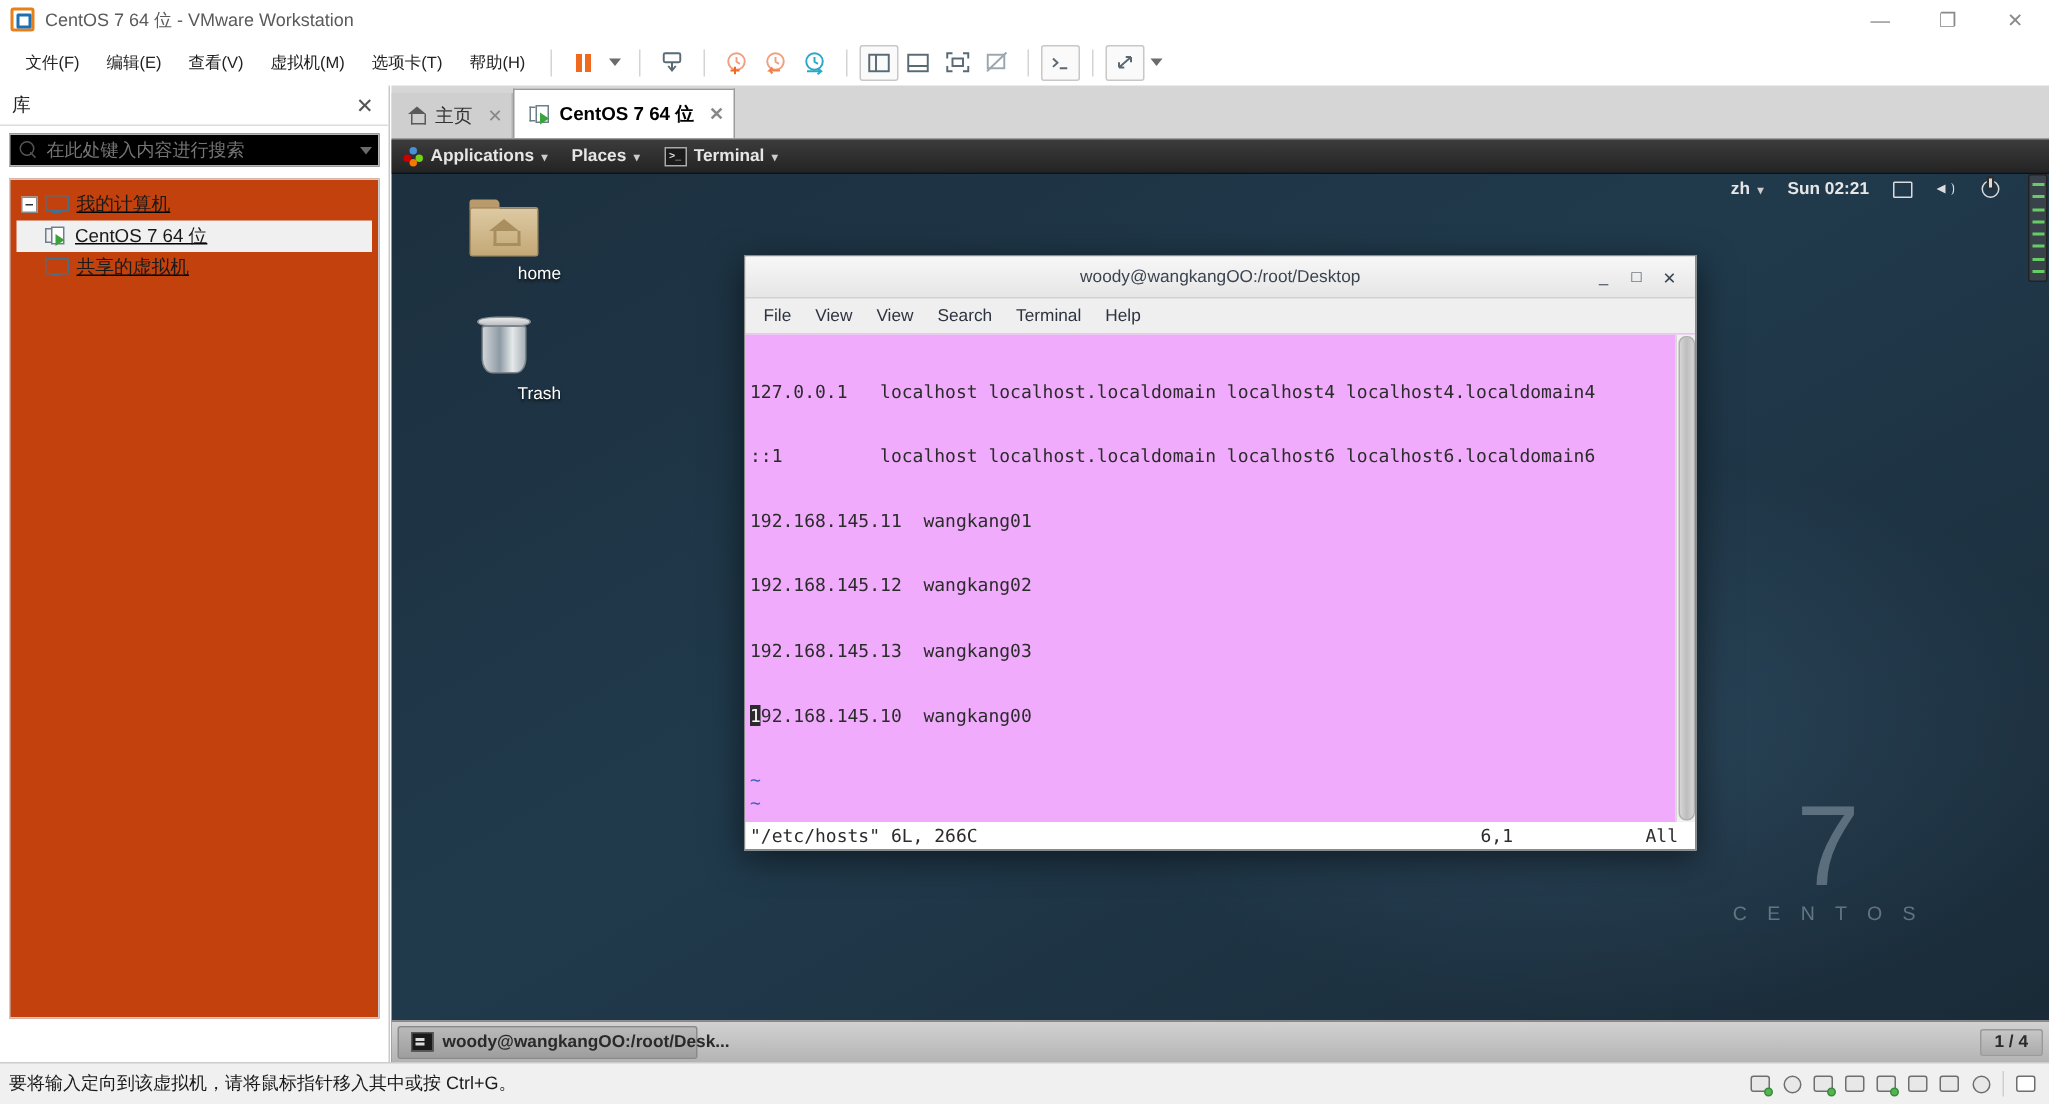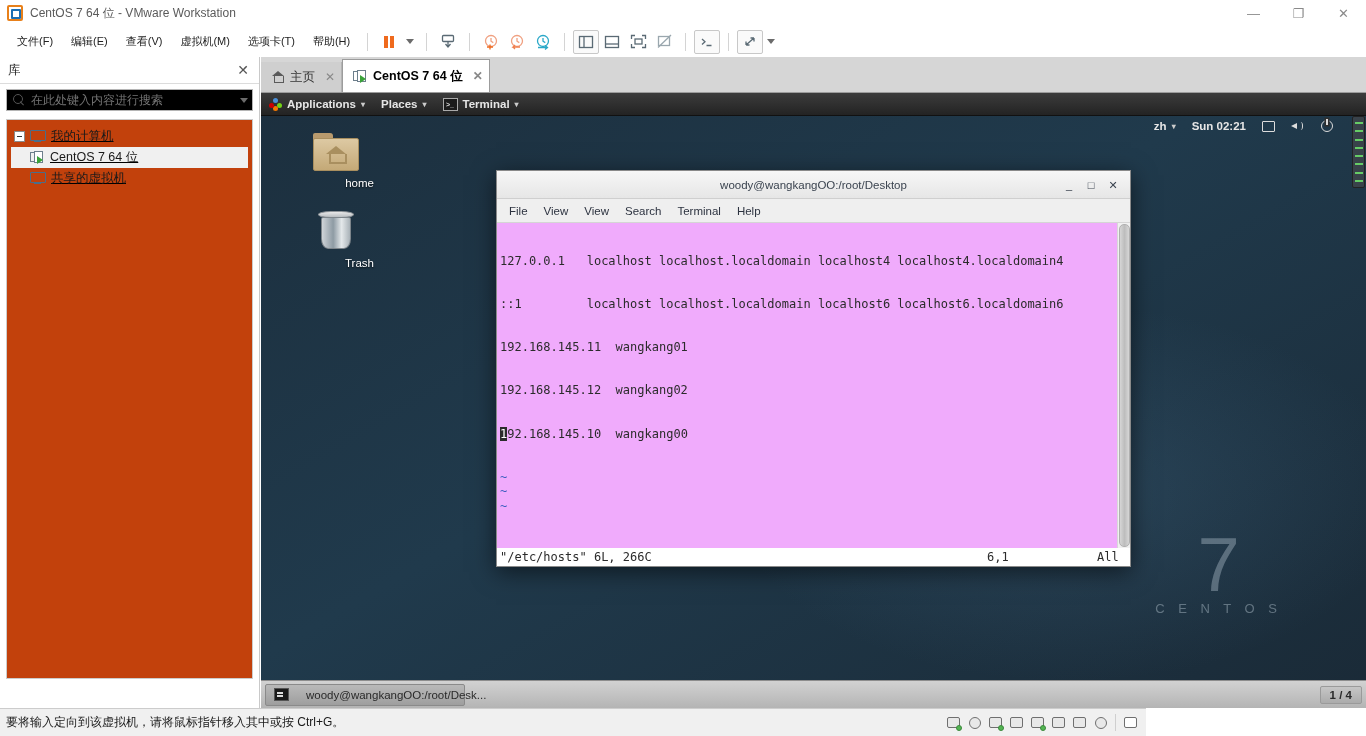--- a/index.html
+++ b/index.html
@@ -265,21 +265,21 @@
   
   .gnome-taskbar {
     position: absolute; left: 0; bottom: 0; width: 1105px; height: 28px;
     background: linear-gradient(to bottom,#d2d2d2,#b4b4b4);
     border-top: 1px solid #8d8d8d; display: flex; align-items: center; padding: 0 4px;
   }
   .task-btn {
     height: 22px; display: flex; align-items: center; padding: 0 8px;
     background: linear-gradient(to bottom,#b9b9b9,#9e9e9e);
     border: 1px solid #8a8a8a; border-radius: 2px; font-size: 11.5px; color: #2a2a2a;
-    max-width: 200px; font-weight: normal; gap: 11px;
+    max-width: 200px; font-weight: bold;
   }
   .task-btn .ti {
     width: 15px; height: 13px; background: #1a1a1a; border: 1px solid #555; margin-right: 6px;
     flex: none; position: relative;
   }
   .task-btn .ti::after {
     content: ""; position: absolute; left: 2px; top: 3px; width: 6px; height: 1.5px; background: #ddd;
     box-shadow: 0 3px 0 #ddd;
   }
   .workspace-ind {
@@ -333,21 +333,21 @@
     height: 18px; background: #ffffff; font-family: "DejaVu Sans Mono", monospace;
     font-size: 12px; color: #2b2b2b; display: flex; align-items: center; padding-left: 3px;
     border-top: none;
   }
   .term-status .pos { position: absolute; left: 490px; }
   .term-status .all { position: absolute; left: 600px; }
   .term-status-wrap { position: relative; height: 18px; }
 
   
   .vm-statusbar {
-    position: absolute; left: 0; bottom: 0; width: 1146px; height: 28px;
+    position: absolute; left: 0; bottom: 0; width: 1366px; height: 28px;
     background: #f0f0f0; border-top: 1px solid #cccccc;
     display: flex; align-items: center; padding: 0 6px;
   }
   .vm-statusbar .msg { font-size: 12px; color: #1a1a1a; }
   .status-icons { margin-left: auto; display: flex; align-items: center; gap: 2px; }
   .sdev {
     width: 19px; height: 18px; position: relative; display: flex; align-items: center; justify-content: center;
   }
   .sdev .shape {
     width: 13px; height: 11px; border: 1.4px solid #6f6f6f; border-radius: 2px; background: #e8e8e8;
@@ -626,20 +626,21 @@
         <div class="m">Search</div>
         <div class="m">Terminal</div>
         <div class="m">Help</div>
       </div>
       <div class="term-body">
         <div class="term-text">
           <div>127.0.0.1   localhost localhost.localdomain localhost4 localhost4.localdomain4</div>
           <div>::1         localhost localhost.localdomain localhost6 localhost6.localdomain6</div>
           <div>192.168.145.11  wangkang01</div>
           <div>192.168.145.12  wangkang02</div>
+          <div>192.168.145.13  wangkang03</div>
           <div><span class="cursor-block">1</span><span>92.168.145.10  wangkang00</span></div>
           <div id="tildes"><div class="tilde">~</div><div class="tilde">~</div><div class="tilde">~</div></div>
         </div>
         <div class="term-scroll">
           <div class="thumb"></div>
         </div>
       </div>
       <div class="term-status-wrap">
         <div class="term-status">
           <span>"/etc/hosts" 6L, 266C</span>

